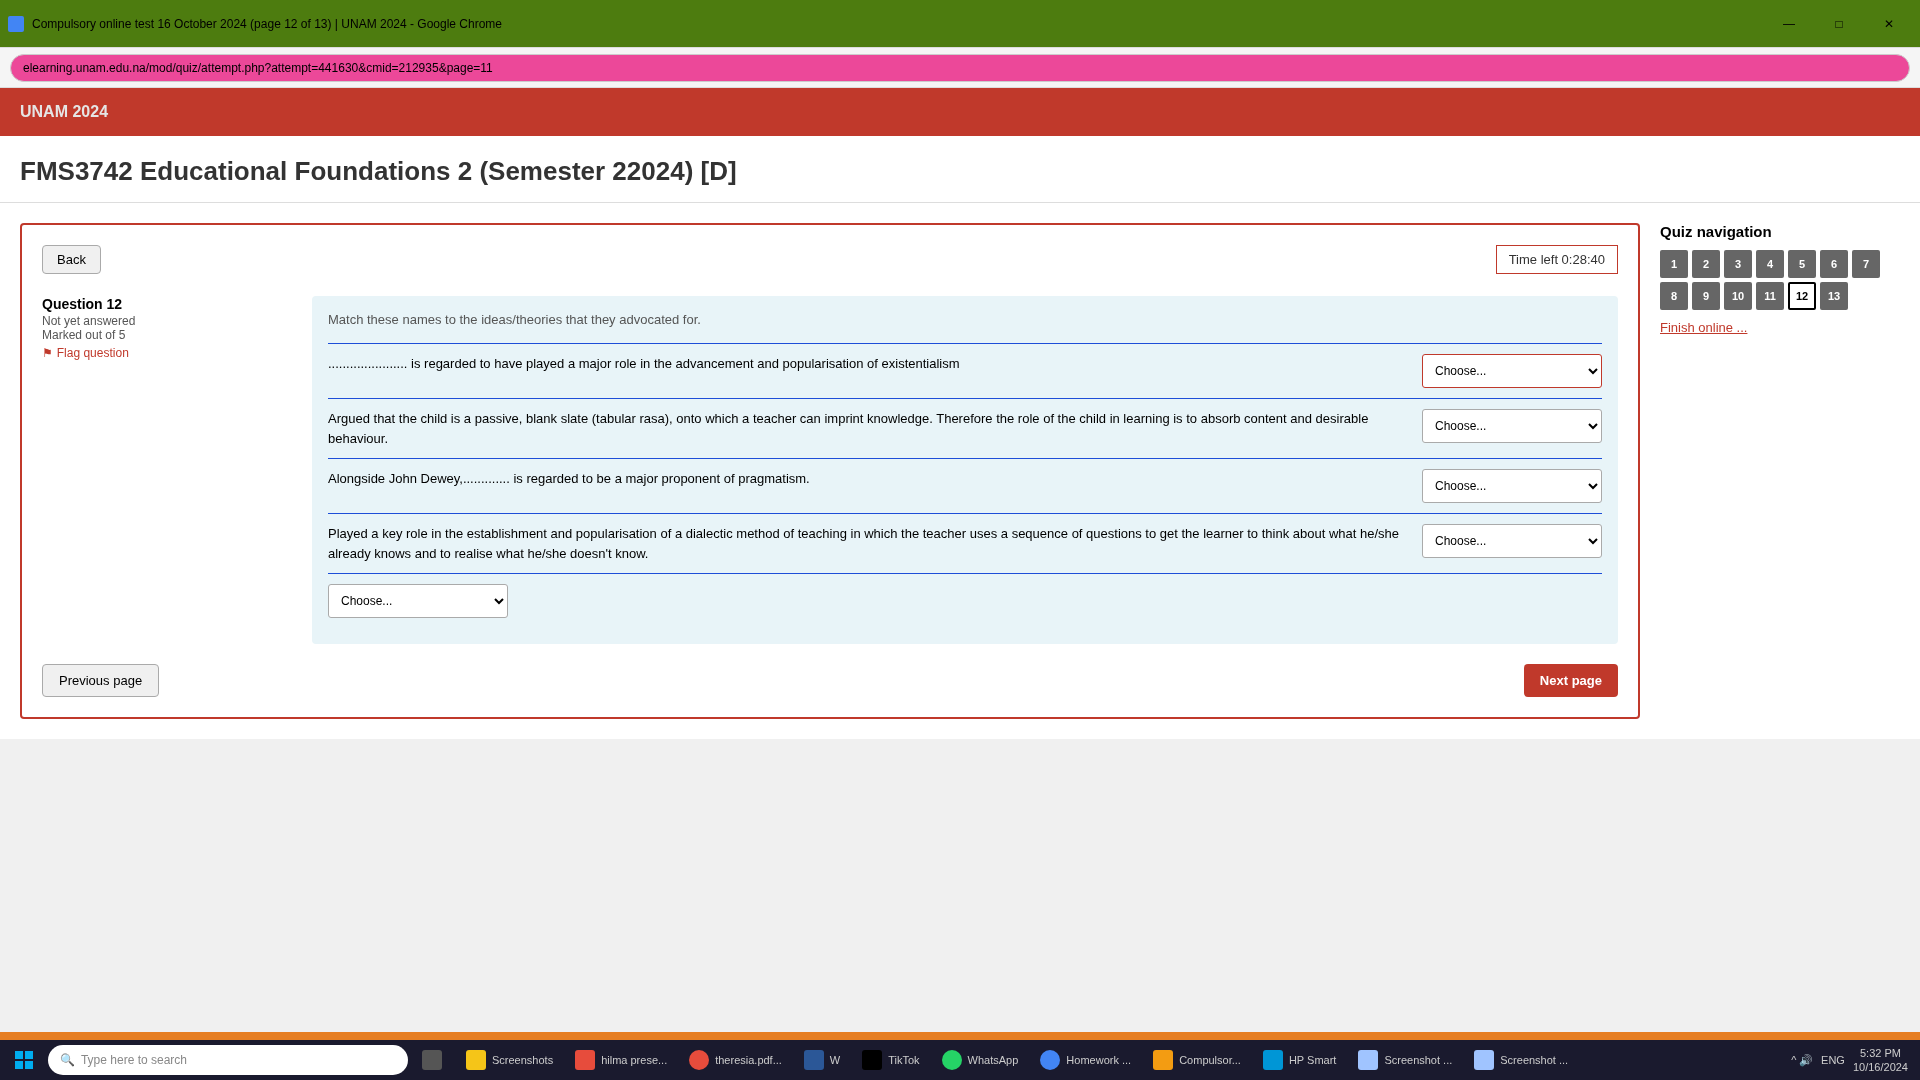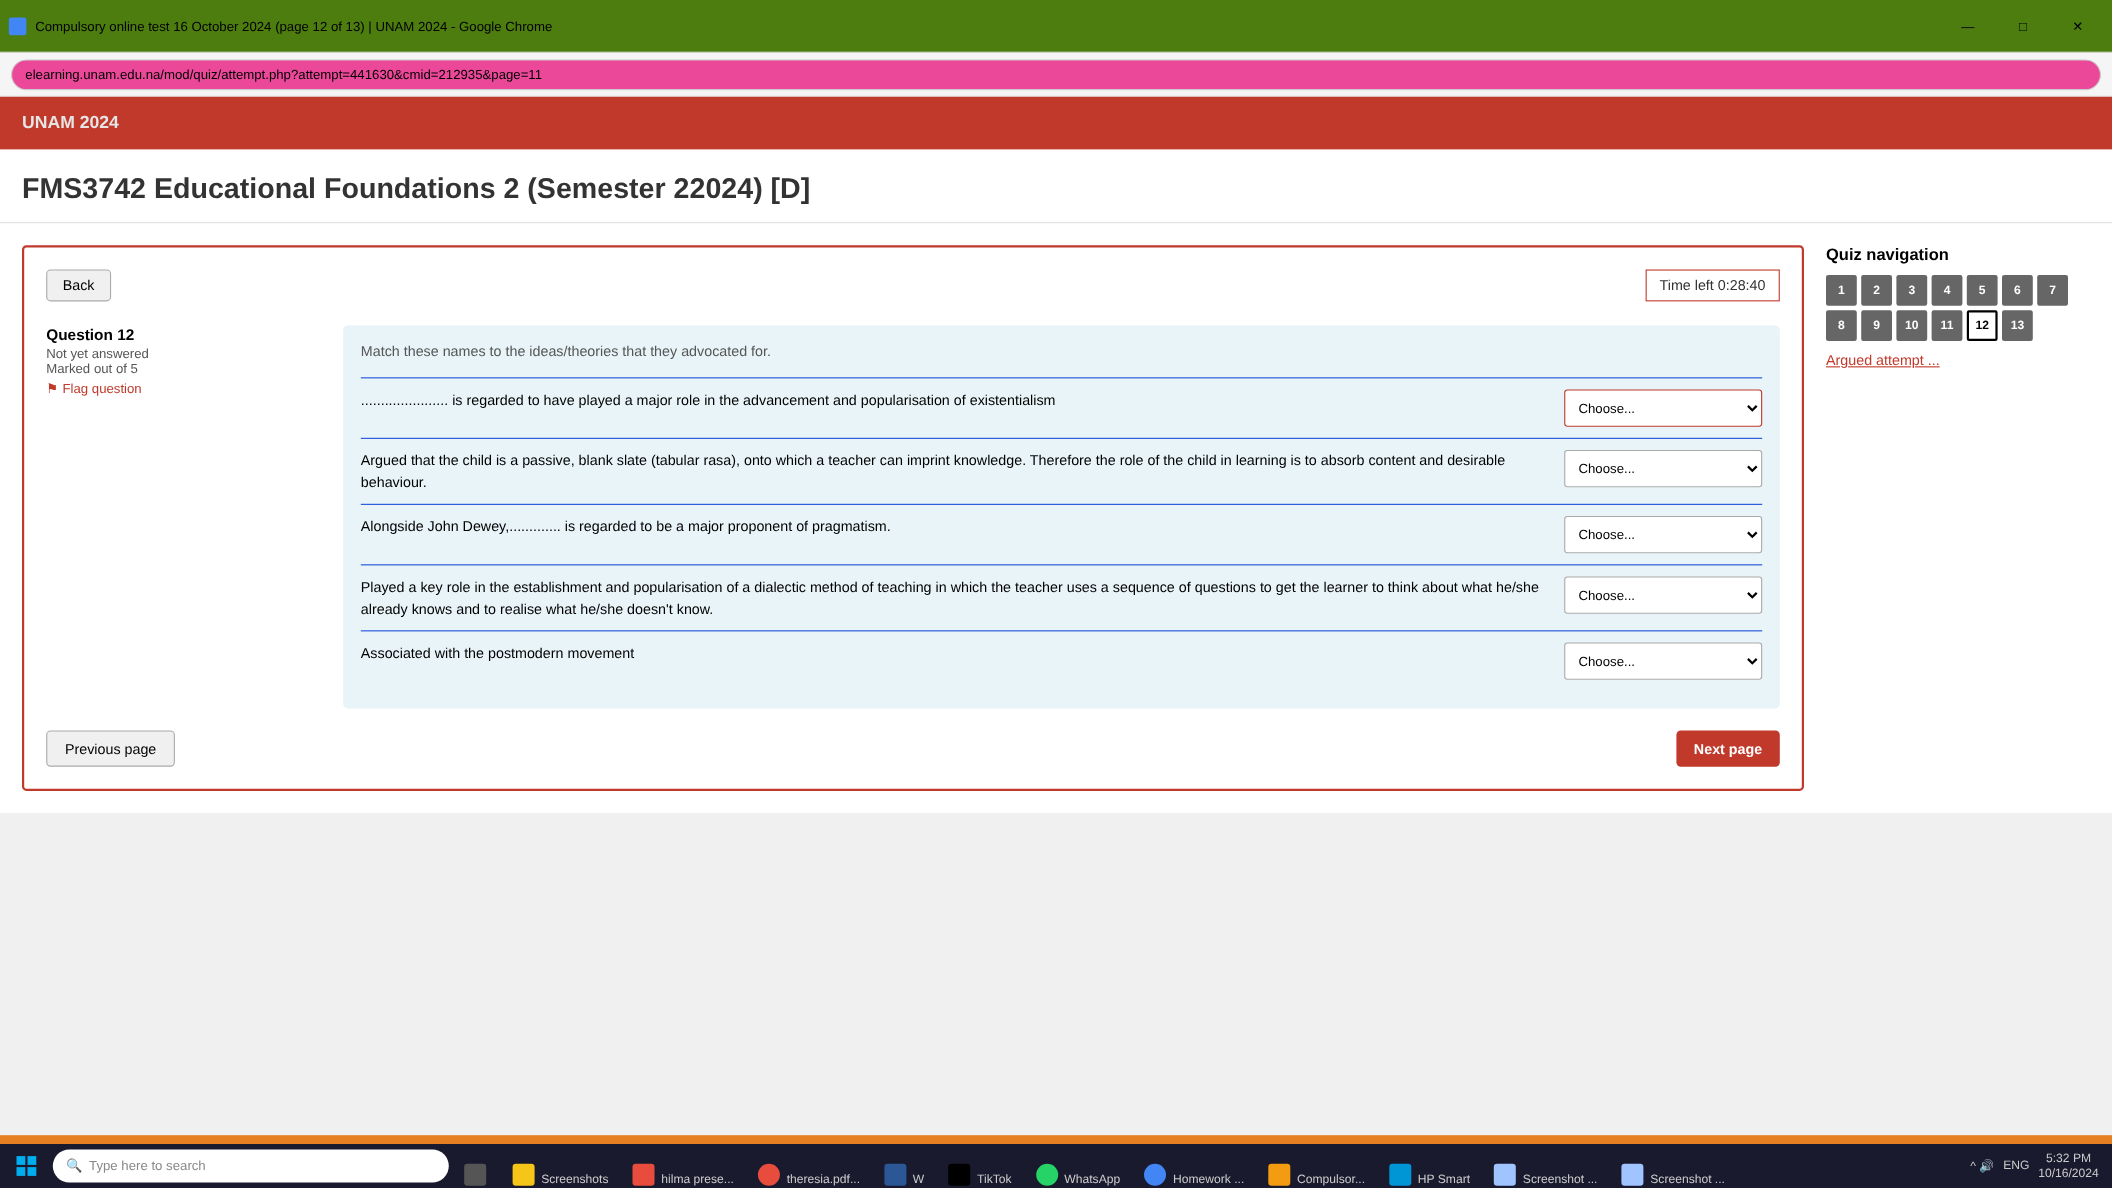--- a/index.html
+++ b/index.html
@@ -302,21 +302,21 @@
     .taskbar-apps {
       display: flex;
       align-items: center;
       gap: 2px;
       flex: 1;
     }
     .taskbar-app {
       height: 36px;
       padding: 0 10px;
       display: flex;
-      align-items: flex-end;
+      align-items: center;
       gap: 6px;
       font-size: 11px;
       color: #ccc;
       cursor: pointer;
       border-radius: 4px;
     }
     .taskbar-app-icon {
       width: 20px;
       height: 20px;
       border-radius: 3px;
@@ -418,21 +418,20 @@
         </div>
 
         <div class="match-row">
           <div class="match-text">Played a key role in the establishment and popularisation of a dialectic method of teaching in which the teacher uses a sequence of questions to get the learner to think about what he/she already knows and to realise what he/she doesn't know.</div>
           <select class="match-select no-border">
             <option>Choose...</option>
           </select>
         </div>
 
         <div class="match-row">
-          <div class="match-text">Associated with the postmodern movement</div>
           <select class="match-select no-border">
             <option>Choose...</option>
           </select>
         </div>
 
       </div>
     </div>
 
     <div class="page-nav">
       <button class="prev-btn">Previous page</button>
@@ -451,21 +450,21 @@
       <div class="nav-btn">5</div>
       <div class="nav-btn">6</div>
       <div class="nav-btn">7</div>
       <div class="nav-btn">8</div>
       <div class="nav-btn">9</div>
       <div class="nav-btn">10</div>
       <div class="nav-btn">11</div>
       <div class="nav-btn current">12</div>
       <div class="nav-btn">13</div>
     </div>
-    <div class="finish-link">Argued attempt ...</div>
+    <div class="finish-link">Finish online ...</div>
   </div>
 
 </div>
 
 <div class="orange-bar"></div>
 
 <div class="taskbar">
 
   <div class="taskbar-start">
     <svg width="20" height="20" viewBox="0 0 20 20">

